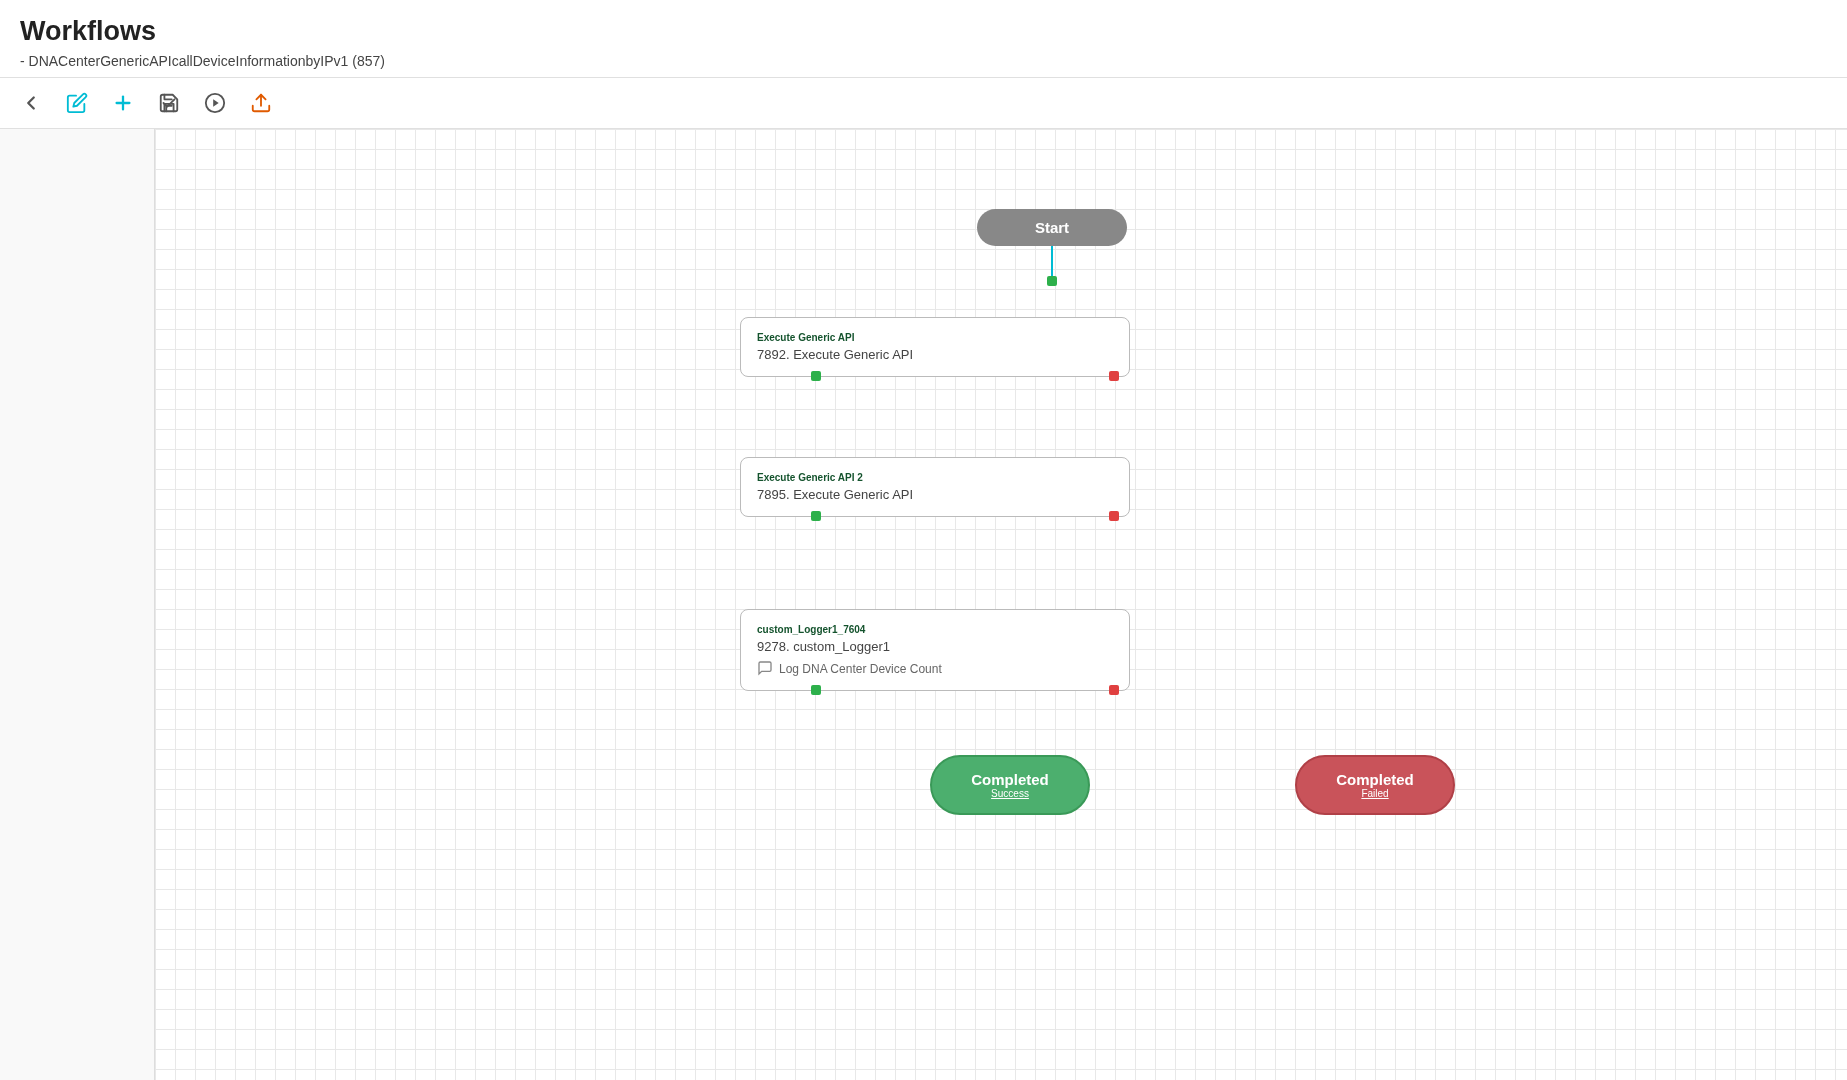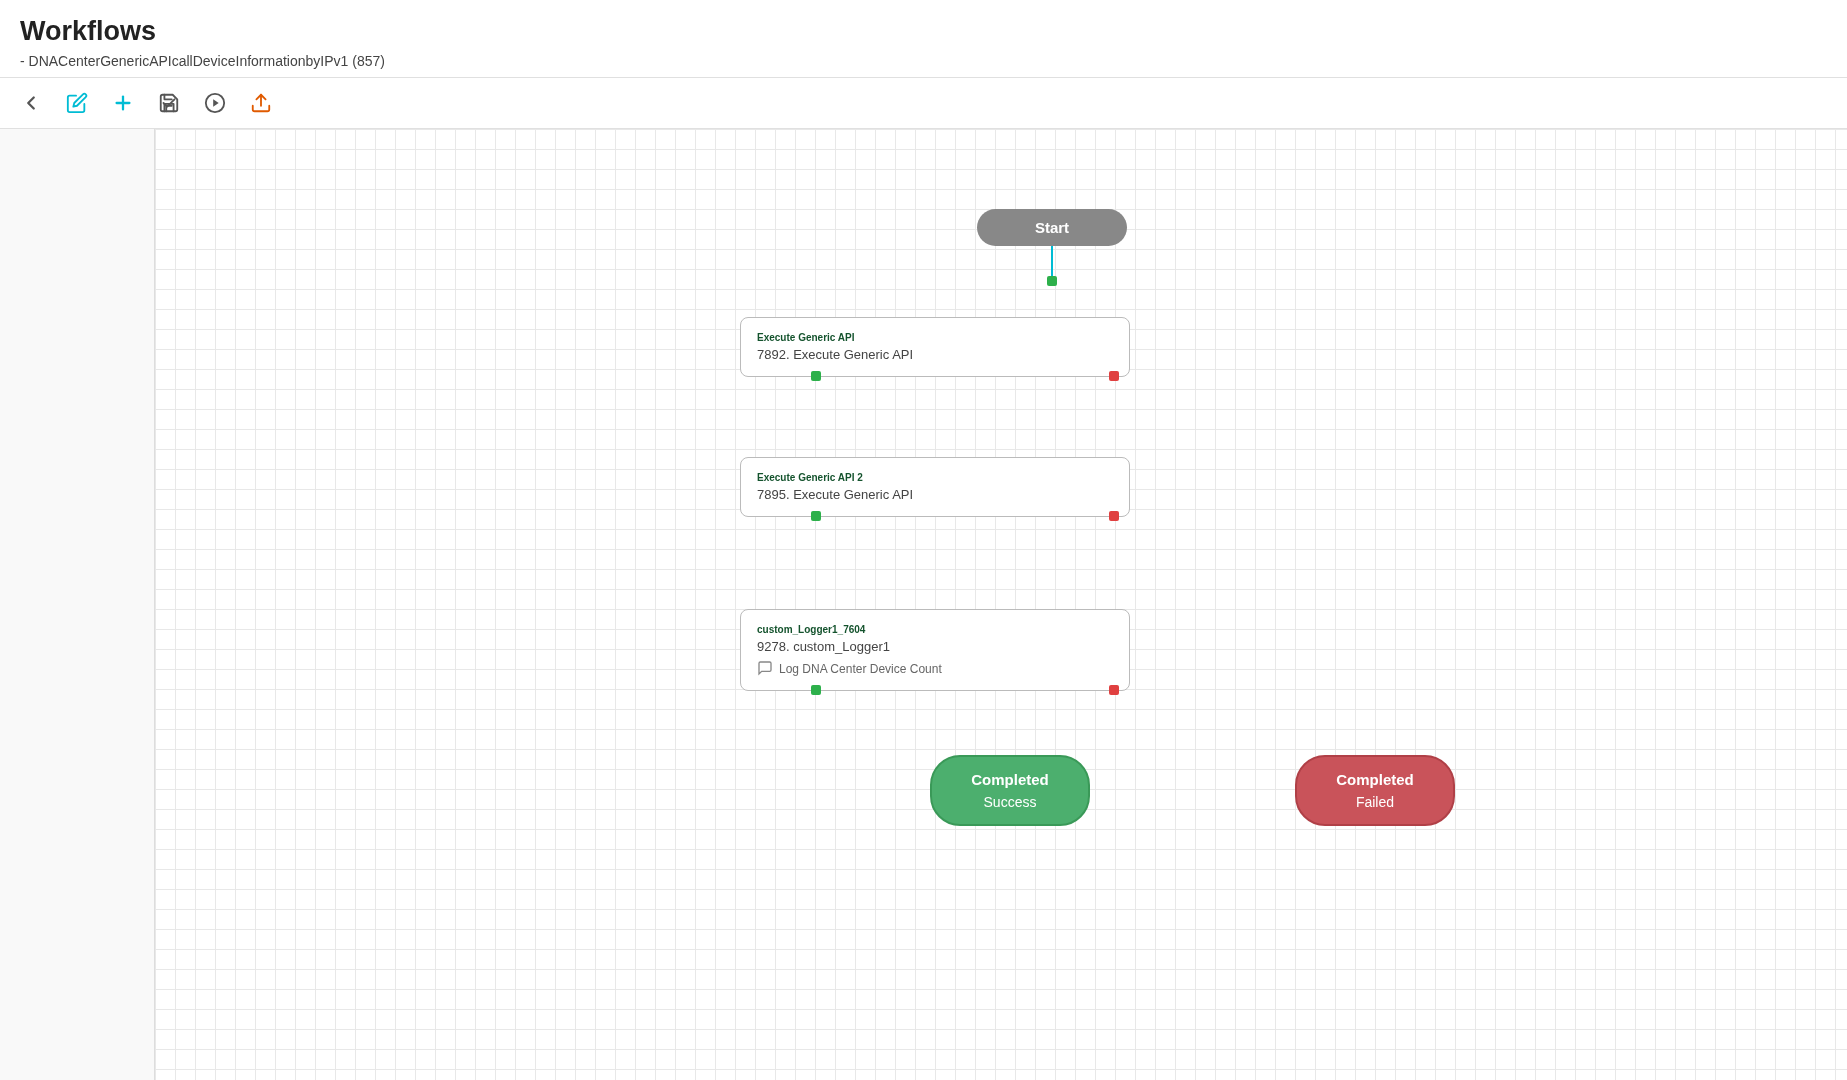--- a/index.html
+++ b/index.html
@@ -136,23 +136,24 @@
       position: absolute;
       border-radius: 30px;
       color: #fff;
       text-align: center;
       font-size: 15px;
       font-weight: 700;
       padding: 14px 30px;
       min-width: 160px;
     }
     .node-end-sub {
-      font-size: 14px;
+      font-size: 10px;
       font-weight: 400;
-      margin-top: 6px;
+      margin-top: 0;
+      text-decoration: underline;
     }
     .node-end-success {
       background: #4caf6e;
       border: 2px solid #3a9958;
     }
     .node-end-failed {
       background: #c9535a;
       border: 2px solid #b04047;
     }
 

